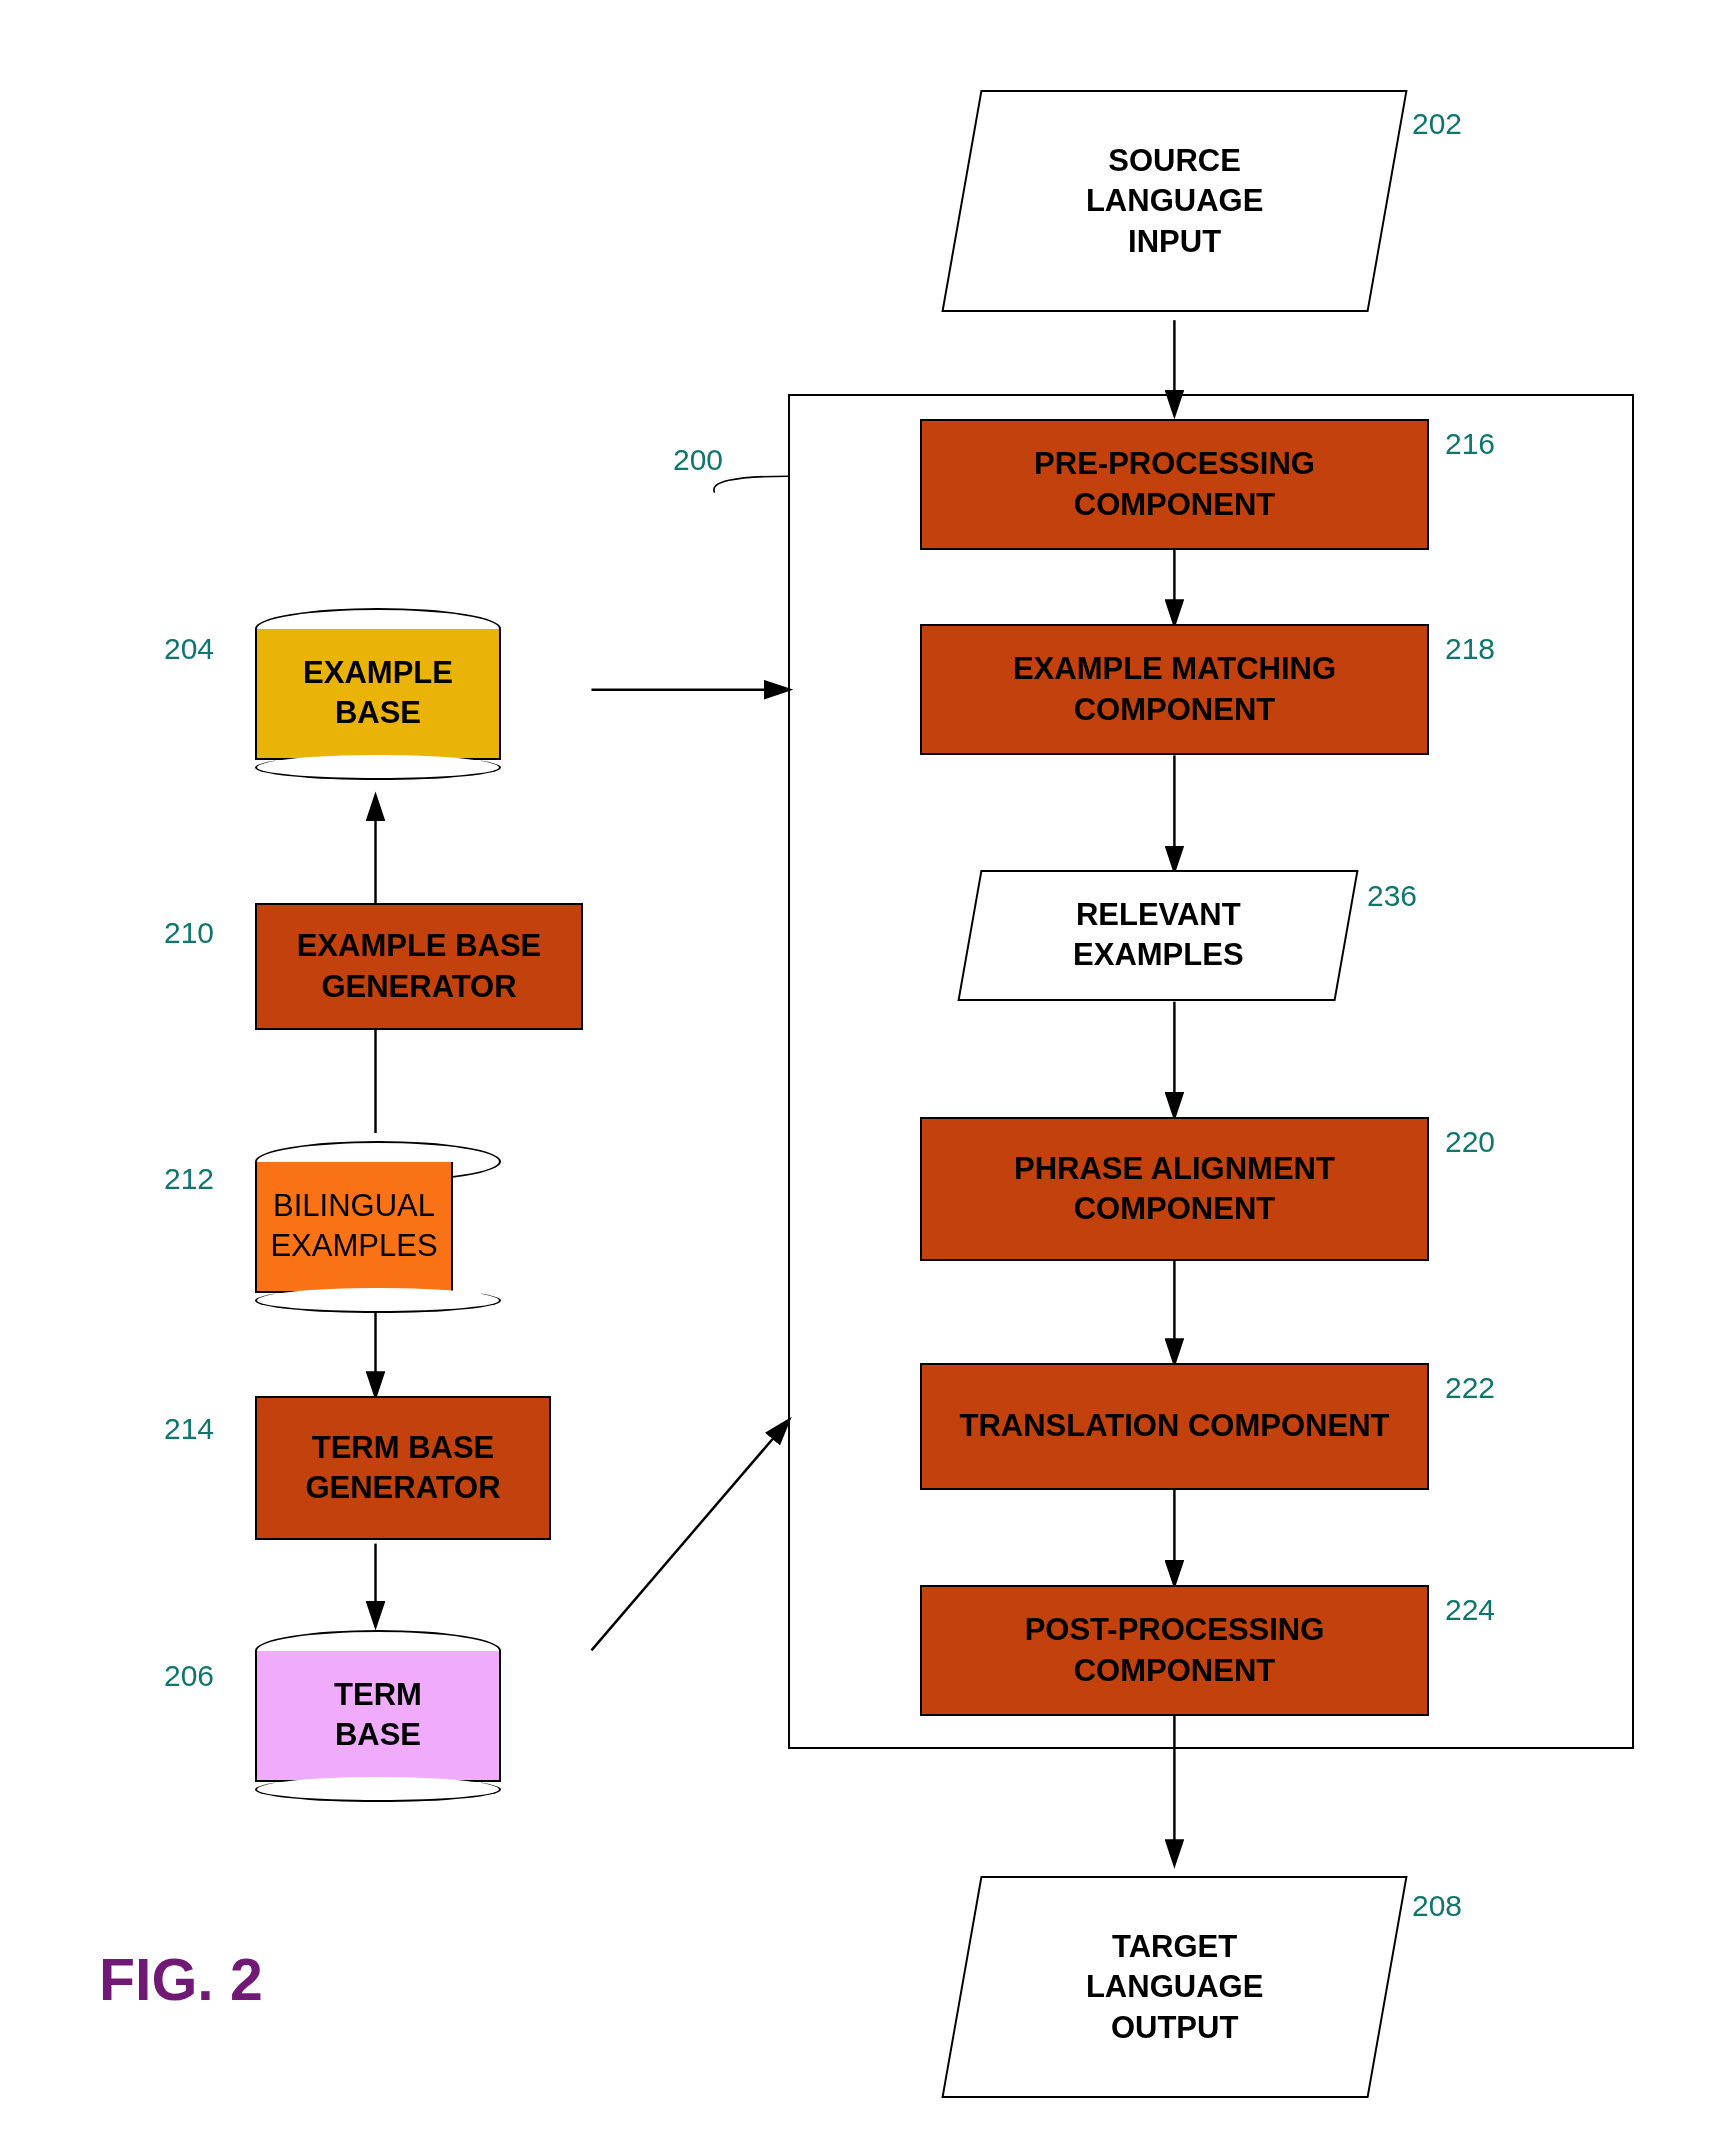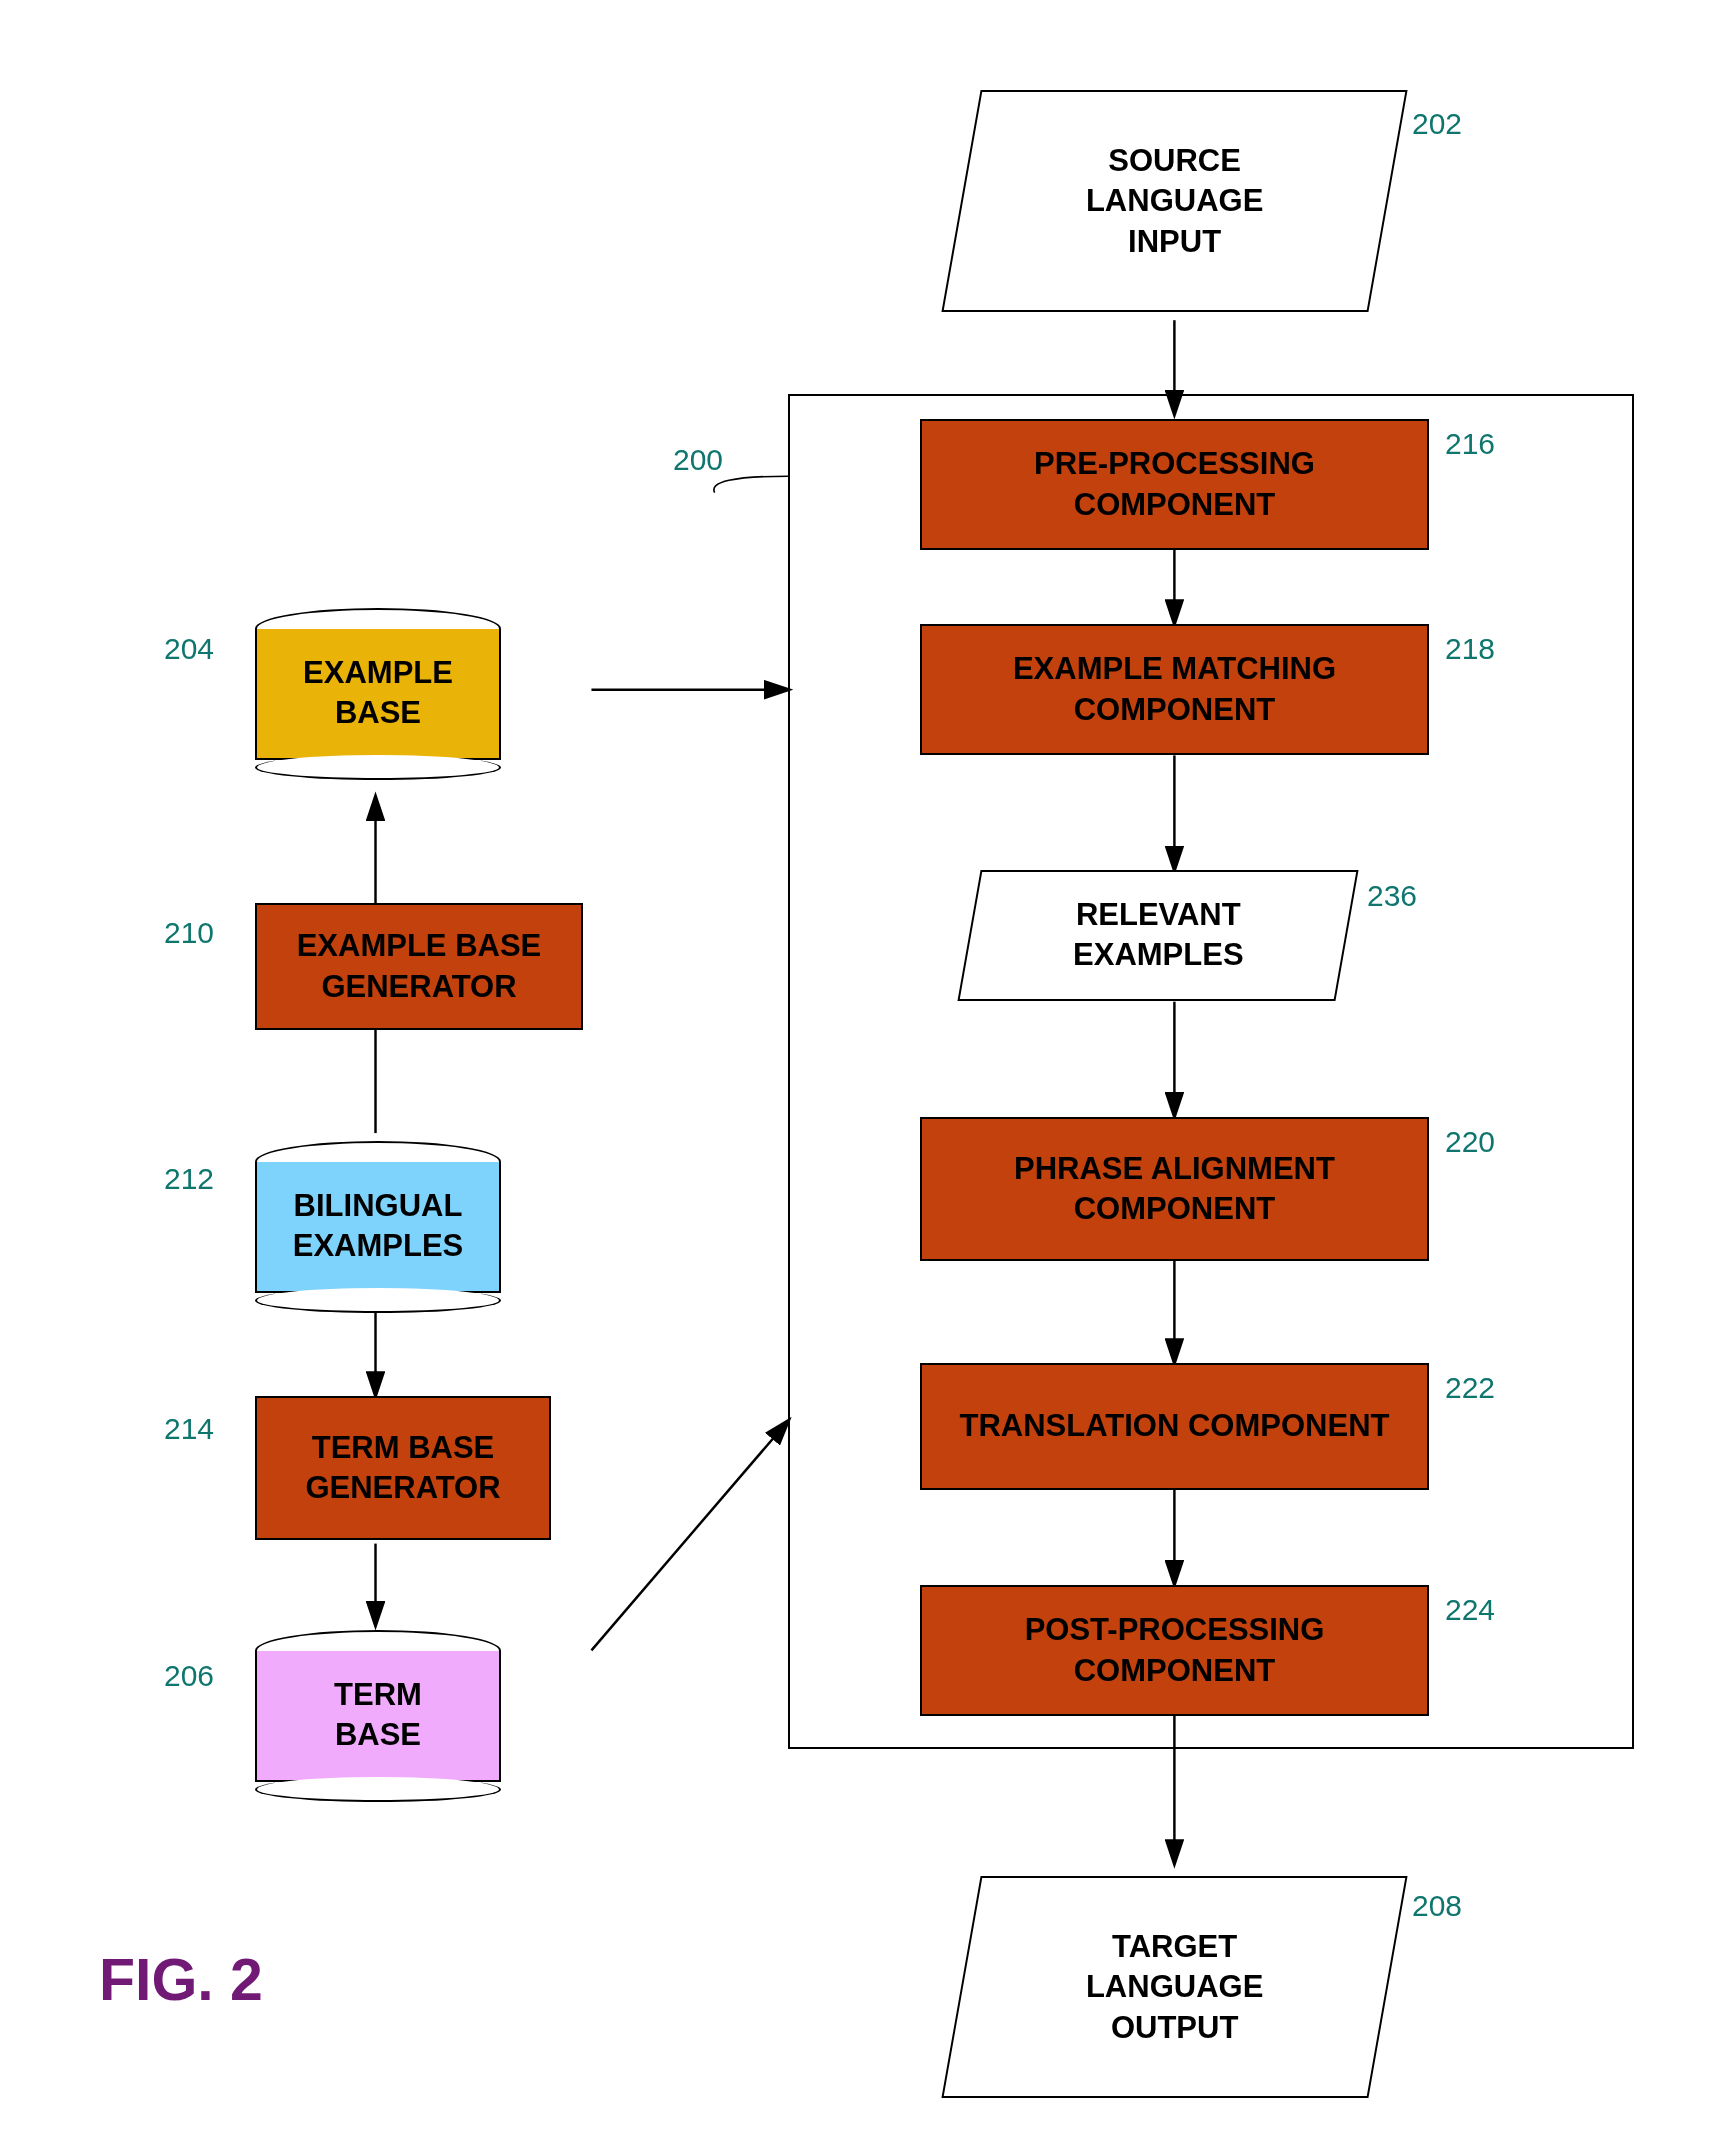--- a/index.html
+++ b/index.html
@@ -178,21 +178,21 @@
   </div>
   <div class="label" style="left:164px; top:632px;">204</div>
 
   <div class="rectangle" style="left: 255px; top: 903px; width: 328px; height: 127px;">
     <span>EXAMPLE BASE<br>GENERATOR</span>
   </div>
   <div class="label" style="left:164px; top:916px;">210</div>
 
   <div style="position:absolute; left:255px; top:1141px; width:246px; height:172px;">
     <div style="position:absolute; top:0; left:0; width:246px; height:41px; border:2.5px solid #000; border-radius:50%; background:#fff;"></div>
-    <div style="position:absolute; top:20.5px; left:0; width:246px; height:131px; border-left:2.5px solid #000; border-right:2.5px solid #000; border-bottom:2.5px solid #000; background:#7dd3fc; display:flex; align-items:center; justify-content:center; text-align:center; font-weight:bold; font-size:31px; line-height:1.3;">
+    <div style="position:absolute; top:20.5px; left:0; width:198px; height:131px; border-left:2.5px solid #000; border-right:2.5px solid #000; border-bottom:2.5px solid #000; background:#f97316; display:flex; align-items:center; justify-content:center; text-align:center; font-weight:normal; font-size:31px; line-height:1.3;">
       <span>BILINGUAL<br>EXAMPLES</span>
     </div>
     <div style="position:absolute; bottom:0; left:0; width:246px; height:25px; border:2.5px solid #000; border-radius:50%; background:#fff; border-top:none;"></div>
   </div>
   <div class="label" style="left:164px; top:1162px;">212</div>
 
   <div class="rectangle" style="left: 255px; top: 1396px; width: 296px; height: 144px;">
     <span>TERM BASE<br>GENERATOR</span>
   </div>
   <div class="label" style="left:164px; top:1412px;">214</div>

